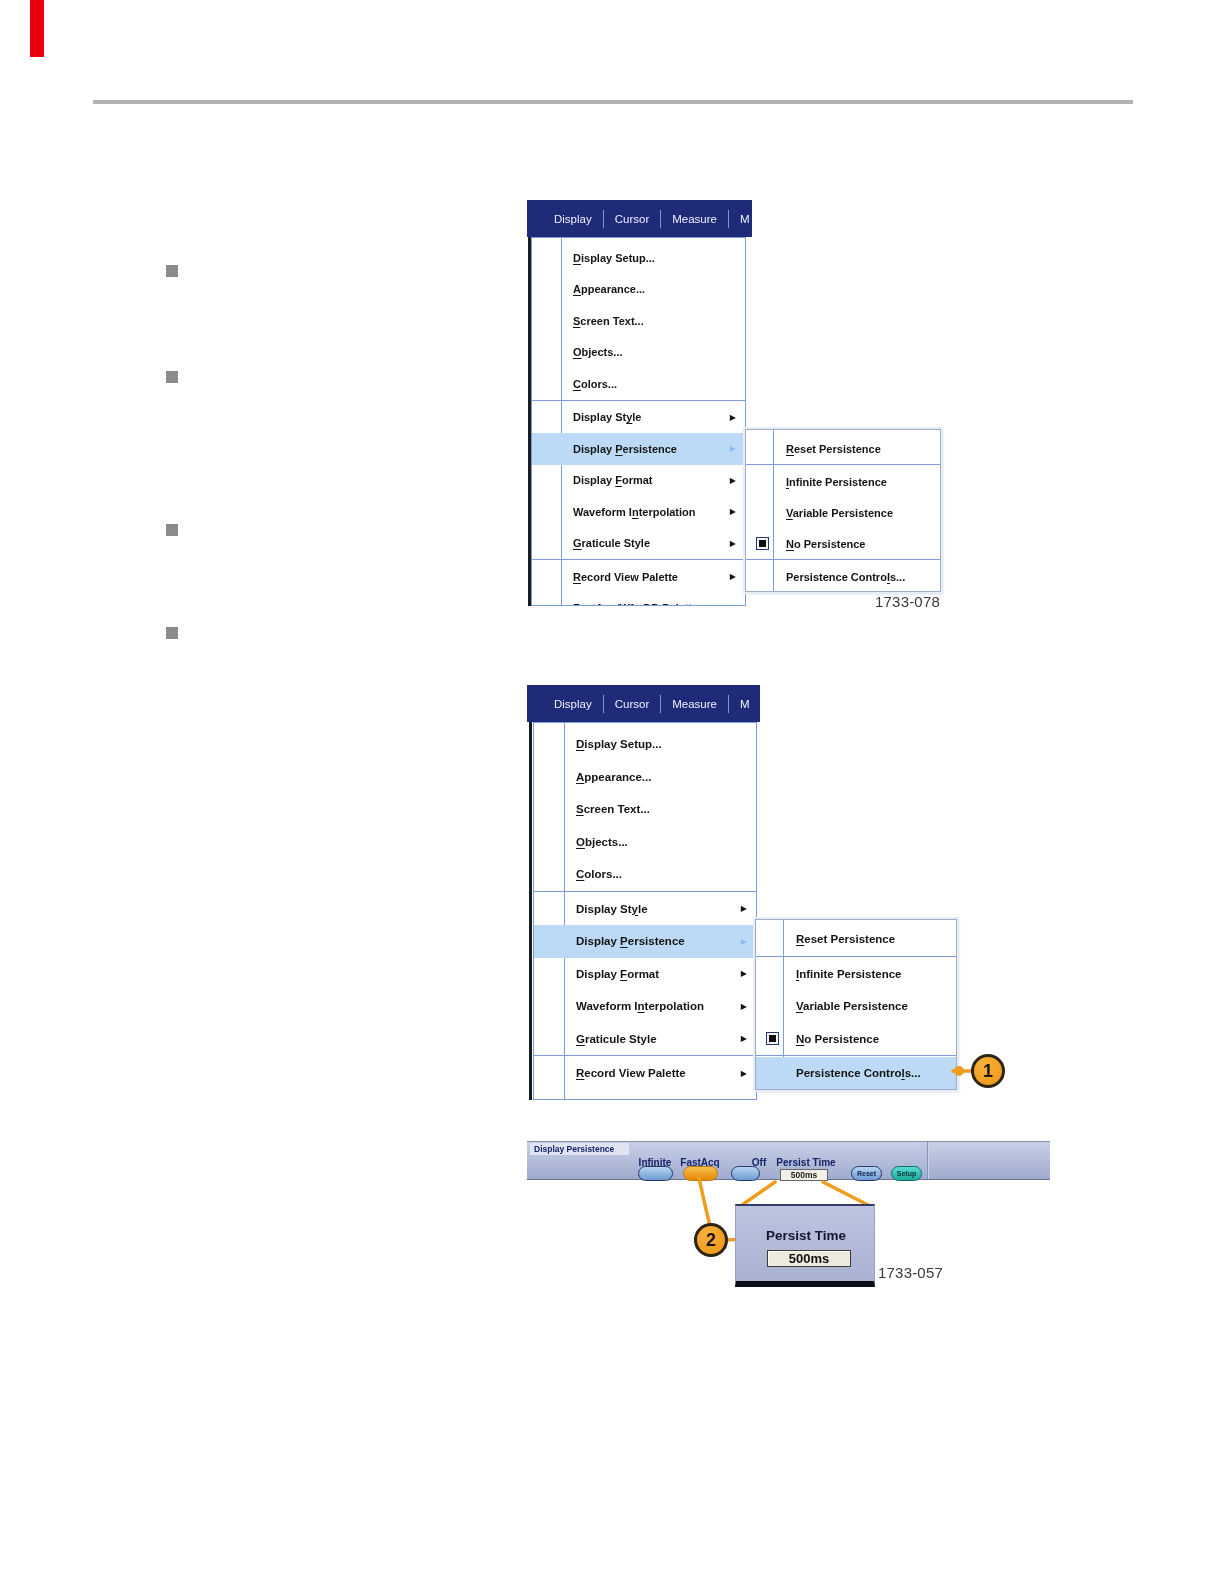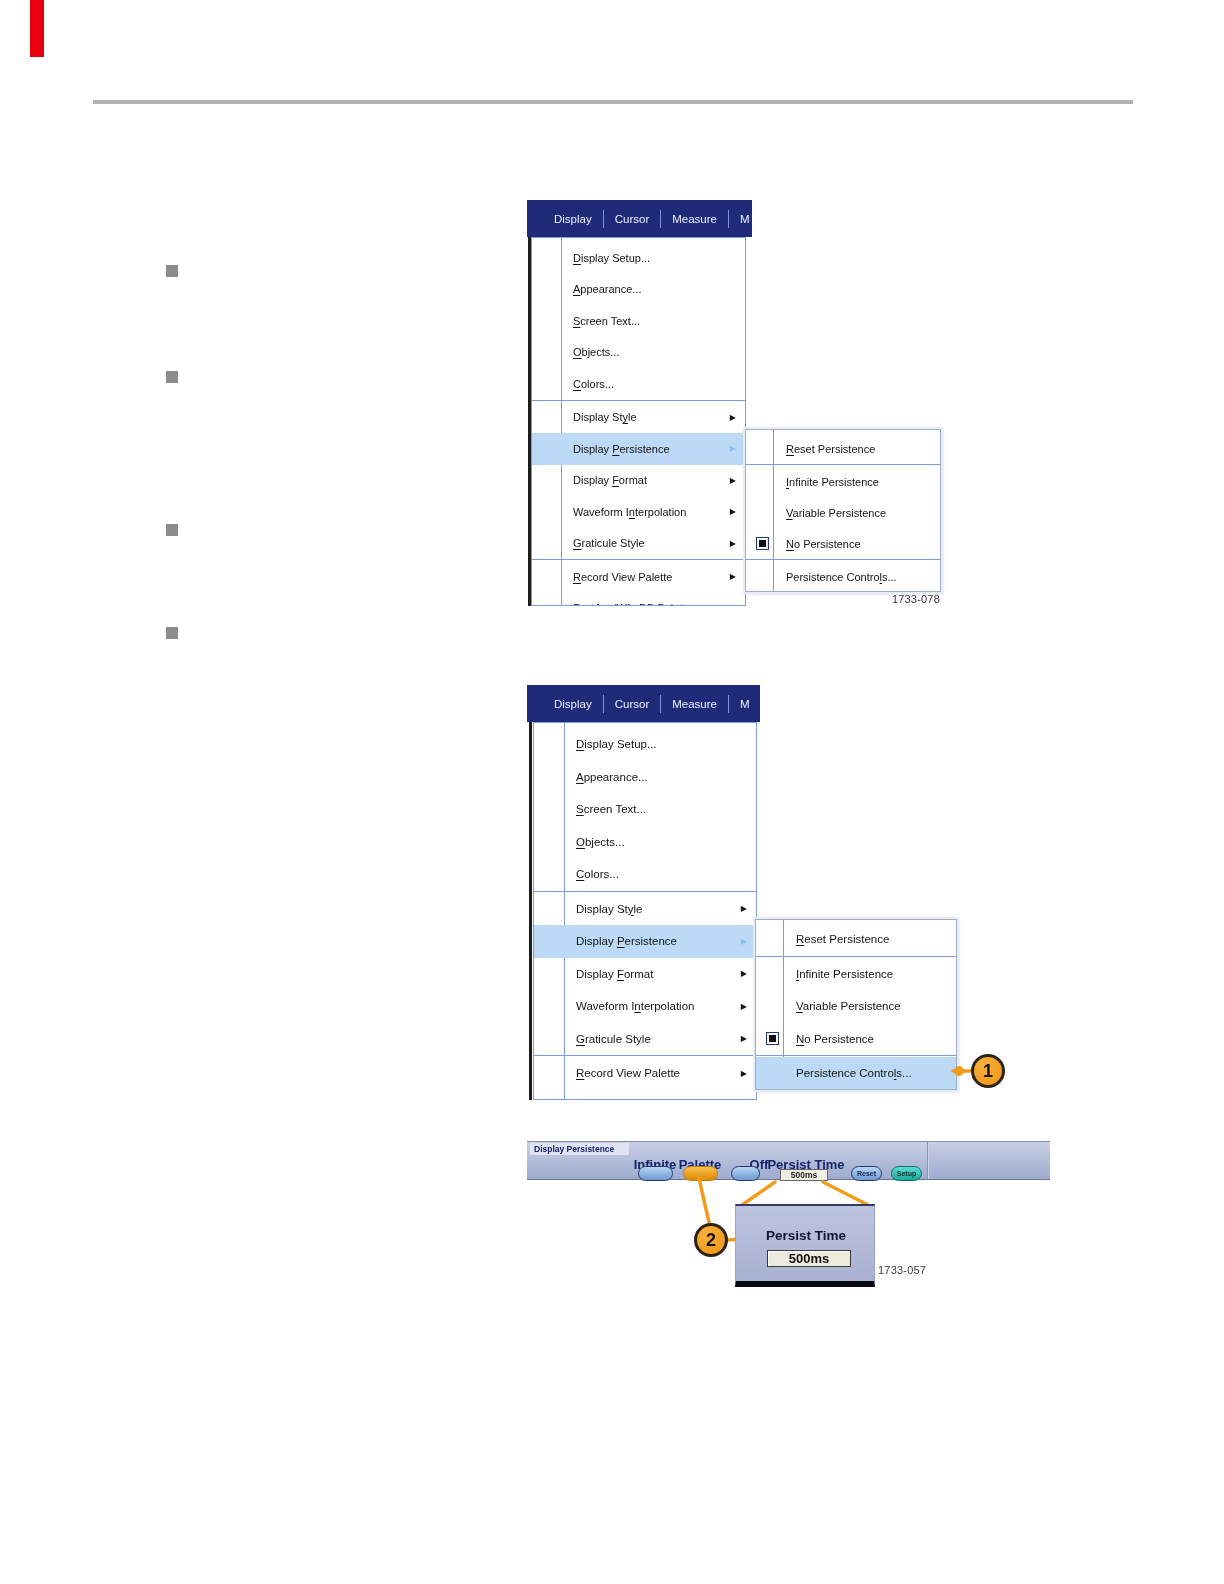--- a/index.html
+++ b/index.html
@@ -3,38 +3,38 @@
 <meta charset="utf-8">
 <style>
   html,body{margin:0;padding:0;background:#fff;}
   .page{position:relative;width:1224px;height:1584px;background:#ffffff;overflow:hidden;
         font-family:"Liberation Sans",sans-serif;}
 
   
   .red-marker{position:absolute;left:30px;top:0;width:14px;height:57px;background:#e8000e;}
   .hrule{position:absolute;left:93px;top:100px;width:1040px;height:4px;background:#b2b2b2;}
   .bullet{position:absolute;left:166px;width:12px;height:12px;background:#8b8b8b;}
-  .fig-num{position:absolute;font-size:11px;color:#3a3a3a;letter-spacing:0.2px;}
+  .fig-num{position:absolute;font-size:15px;color:#3a3a3a;letter-spacing:0.2px;}
 
   
   .menubar{position:absolute;height:37px;background:#1f2a78;display:flex;align-items:center;
            padding-left:16px;overflow:hidden;box-sizing:border-box;}
   .mbitem{color:#eef1ff;font-size:11.5px;padding:0 11px;white-space:nowrap;}
   .mbsep{width:1px;height:18px;background:#7e92e2;flex:0 0 1px;}
 
   
   .win-edge{position:absolute;width:3px;background:#1c1c1c;}
 
   
   .menu{position:absolute;background:#ffffff;border:1px solid #7d9ce0;box-sizing:border-box;
         overflow:hidden;}
   .menu .gutter{position:absolute;top:0;bottom:0;width:1px;background:#7d9ce0;}
   .mi{position:relative;display:flex;align-items:center;color:#141414;}
   .mi.hl{background:#bcdaf6;}
-  .mi .lbl{white-space:nowrap;}
+  .mi .lbl{white-space:nowrap;font-weight:bold;}
   .mi u{text-underline-offset:2px;}
   .mi .arr{position:absolute;right:9px;font-size:8px;color:#141414;}
   .mi.hl .arr{color:#8fbcec;}
   .msep{height:2px;position:relative;}
   .msep::after{content:"";position:absolute;left:0;right:0;top:0;height:1px;background:#7d9ce0;}
   .chk{position:absolute;left:10px;width:13px;height:13px;background:#f5f7fc;
        border:1px solid #28386c;box-sizing:border-box;display:flex;align-items:center;justify-content:center;}
   .chk span{width:7px;height:7px;background:#101010;display:block;}
 
   .dropdown-a{left:531px;top:237px;width:215px;height:369px;padding-top:4px;}
@@ -53,21 +53,21 @@
   .submenu-b .gutter{left:27px;}
 
   
   .cbar{position:absolute;left:527px;top:1141px;width:523px;height:39px;
         background:linear-gradient(#c8cfe6,#9fabce);border-top:1px solid #8890a8;
         border-bottom:1px solid #6a7494;box-sizing:border-box;}
   .cbar-title{position:absolute;left:3px;top:1px;width:99px;height:12px;background:#e0e4f2;
         font-size:8.5px;font-weight:bold;color:#16246a;padding:1px 0 0 4px;box-sizing:border-box;white-space:nowrap;}
   .cbar-divider{position:absolute;left:400px;top:0;bottom:0;width:1px;background:#8593bb;
         box-shadow:1px 0 0 #ccd3e8;}
-  .btn-label{position:absolute;top:15px;transform:translateX(-50%);font-size:13px;font-weight:bold;
+  .btn-label{position:absolute;top:15px;transform:translateX(-50%);font-size:10px;font-weight:bold;
         color:#16246a;white-space:nowrap;}
   .pill{position:absolute;top:24px;height:15px;border-radius:8px;box-sizing:border-box;}
   .pill-blue{background:linear-gradient(#b6d5f2,#6d9bd0);border:1px solid #26366e;}
   .pill-orange{background:linear-gradient(#f8c050,#e08800);border:1px solid #c07a10;}
   .small-pill{position:absolute;top:24px;height:15px;border-radius:8px;box-sizing:border-box;
         display:flex;align-items:center;justify-content:center;font-size:7px;font-weight:bold;}
   .pt-field{position:absolute;left:253px;top:27px;width:48px;height:12px;background:#f2efe6;
         border:1px solid #66666a;box-sizing:border-box;display:flex;align-items:center;justify-content:center;
         font-size:8.5px;font-weight:bold;color:#1c1c1c;}
 
@@ -269,21 +269,21 @@
       </div>
     </div>
 
   <div class="cbar">
     <div class="cbar-title">Display Persistence</div>
     <div class="cbar-divider"></div>
 
     <div class="btn-label" style="left:128px">Infinite</div>
     <div class="pill pill-blue" style="left:111px;width:35px"></div>
 
-    <div class="btn-label" style="left:173px">Palette</div>
+    <div class="btn-label" style="left:173px">FastAcq</div>
     <div class="pill pill-orange" style="left:156px;width:35px"></div>
 
     <div class="btn-label" style="left:232px">Off</div>
     <div class="pill pill-blue" style="left:204px;width:29px"></div>
 
     <div class="btn-label" style="left:279px">Persist Time</div>
     <div class="pt-field">500ms</div>
 
     <div class="small-pill pill-blue" style="left:324px;width:31px;color:#12224f;">Reset</div>
     <div class="small-pill" style="left:364px;width:31px;background:linear-gradient(#5adcd0,#1da89c);border:1px solid #0e6e66;color:#06342f;">Setup</div>

